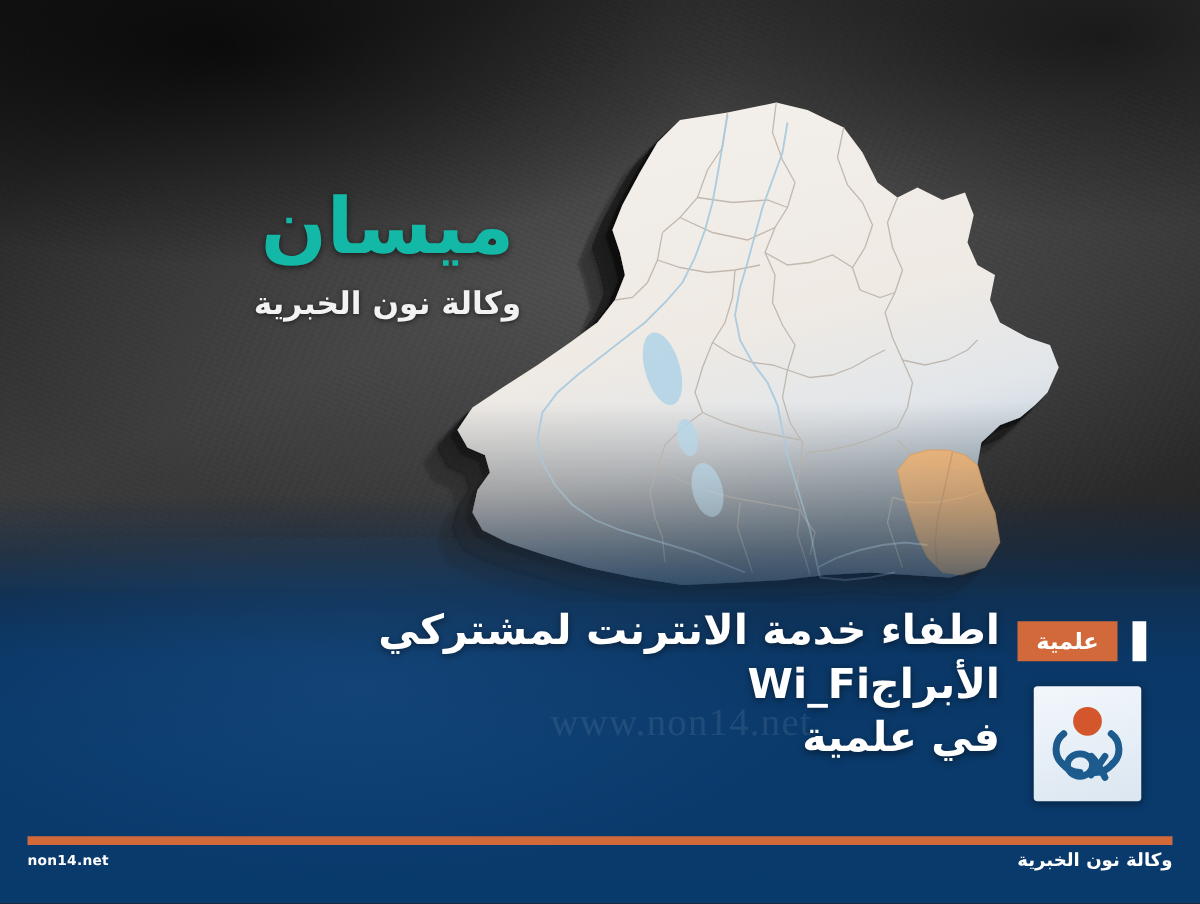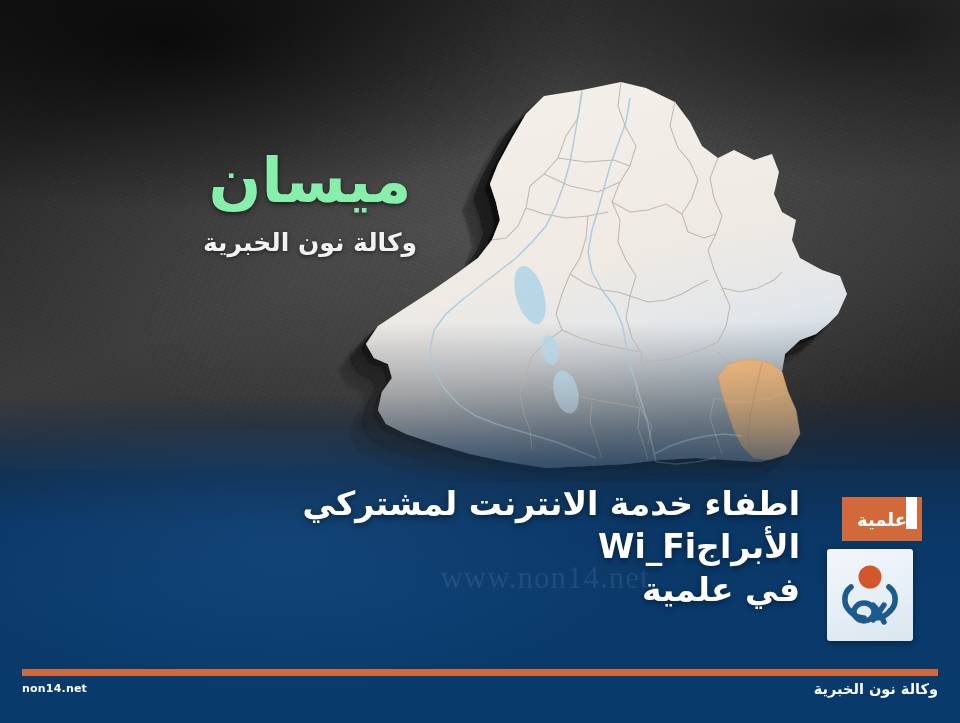--- a/index.html
+++ b/index.html
@@ -46,21 +46,21 @@
     background:radial-gradient(ellipse 55% 75% at 30% 40%, rgba(40,95,155,.30), rgba(0,0,0,0) 70%);
   }
 
   
   .map-wrap{position:absolute;left:330px;top:62px;width:590px;height:420px;}
   .map-wrap svg{display:block;width:100%;height:100%;}
 
   
   .brand-block{position:absolute;right:500px;top:150px;width:300px;text-align:center;}
   .brand-title{
-    font-size:62px;font-weight:bold;color:#86efac;line-height:1;
+    font-size:62px;font-weight:bold;color:#14b8a6;line-height:1;
     letter-spacing:-1px;text-shadow:0 2px 5px rgba(0,0,0,.55);
   }
   .brand-sub{
     margin-top:16px;font-size:25px;font-weight:bold;color:#f2f2f2;
     text-shadow:0 1px 4px rgba(0,0,0,.6);
   }
 
   
   .watermark{
     position:absolute;left:400px;top:560px;width:290px;
@@ -75,24 +75,24 @@
     position:absolute;right:160px;top:483px;width:700px;
     text-align:right;color:#ffffff;
     font-size:33px;font-weight:bold;line-height:1.30;
     text-shadow:0 2px 6px rgba(0,0,0,.45);
   }
   .headline .ltr{direction:ltr;unicode-bidi:embed;}
 
   
   .badge-row{position:absolute;left:810px;top:497px;width:110px;height:32px;}
   .badge{
-    position:absolute;left:4px;top:0;width:80px;height:44px;
+    position:absolute;left:4px;top:0;width:80px;height:32px;
     background:#d2693a;color:#fff;
     display:flex;align-items:center;justify-content:center;
-    font-size:18px;font-weight:bold;margin-left:28px;
+    font-size:18px;font-weight:bold;
   }
   .badge-strip{
     position:absolute;left:96px;top:0;width:11px;height:32px;background:#ffffff;
   }
 
   
   .logo-box{
     position:absolute;left:827px;top:549px;width:86px;height:92px;
     background:linear-gradient(165deg,#f2f7fb 0%,#e6eef6 55%,#dbe6f0 100%);
     border-radius:3px;

